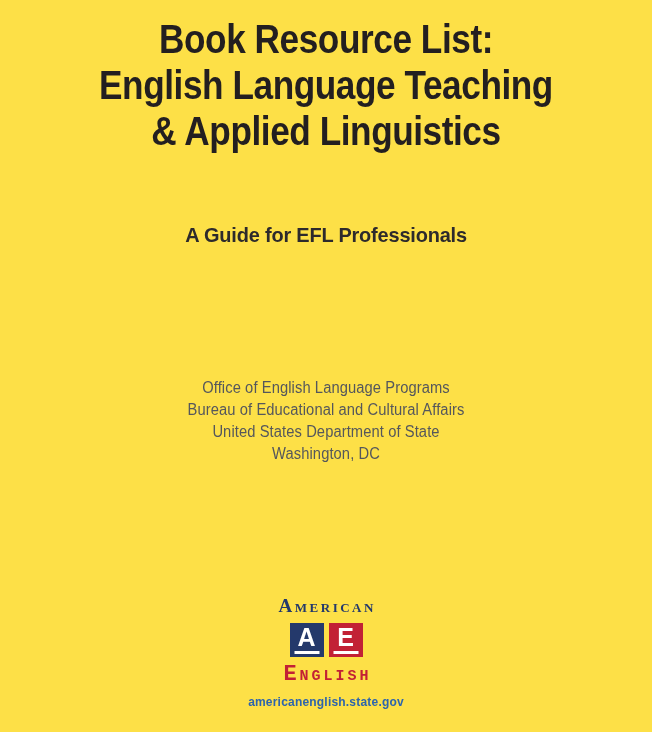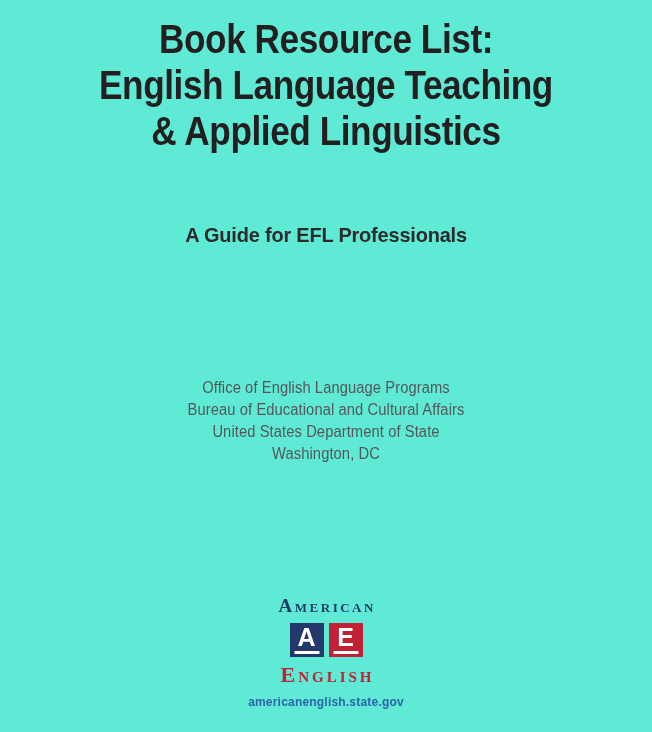--- a/index.html
+++ b/index.html
@@ -10,21 +10,21 @@
   body {
     width: 652px;
     height: 732px;
     position: relative;
     overflow: hidden;
     font-family: "Liberation Sans", sans-serif;
   }
   .page {
     position: absolute;
     inset: 0;
-    background: #5eead4;
+    background: #fde047;
   }
 
   
   .title-block {
     position: absolute;
     top: 16px;
     left: 0;
     right: 0;
     text-align: center;
     color: #231f20;
@@ -113,21 +113,21 @@
     position: absolute;
     bottom: 3px;
     left: 50%;
     transform: translateX(-50%);
     width: 25px;
     height: 3px;
     background: #ffffff;
   }
   .logo-english {
     margin-top: 6px;
-    font-family: Liberation Serif, serif;
+    font-family: Liberation Mono, monospace;
     font-variant: small-caps;
     font-weight: bold;
     font-size: 22px;
     line-height: 23px;
     letter-spacing: 3px;
     color: #c22135;
     text-indent: 3px;
   }
   .logo-url {
     margin-top: 9px;

